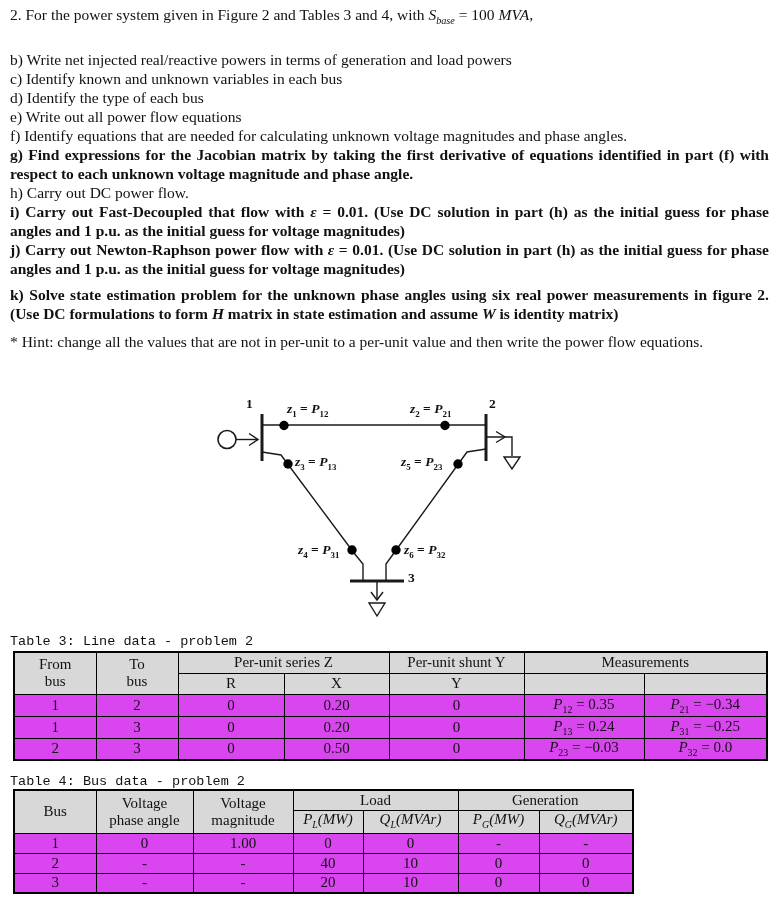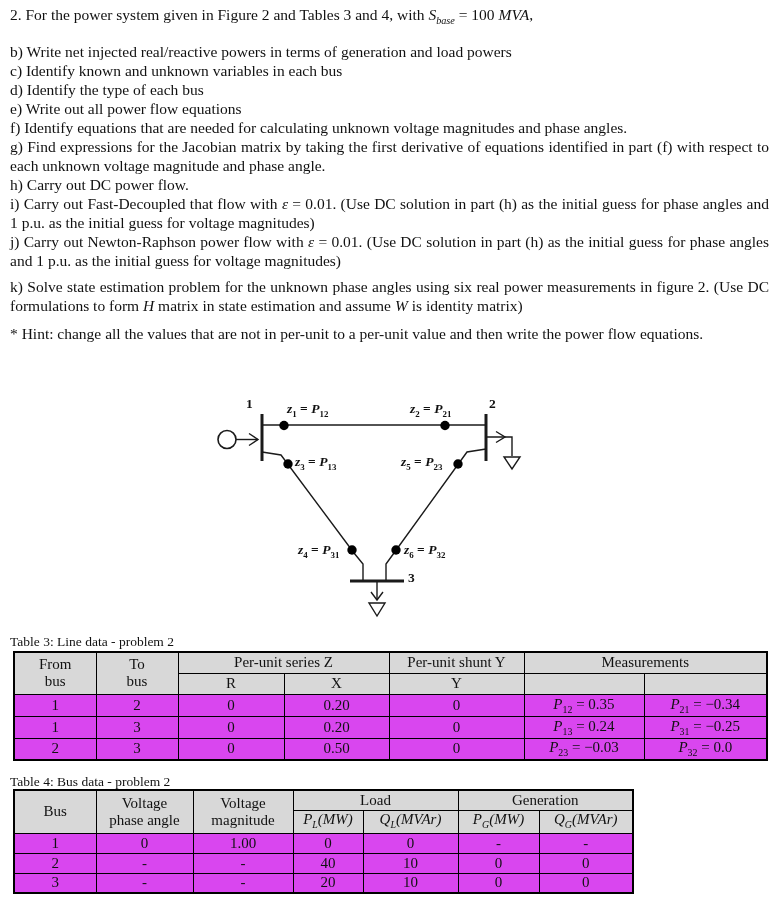--- a/index.html
+++ b/index.html
@@ -2,34 +2,34 @@
 <html><head>
 <meta charset="utf-8">
 <style>
   html,body{margin:0;padding:0;}
   body{
     width:779px;height:899px;position:relative;background:#ffffff;
     font-family:"Liberation Serif", serif;color:#111;overflow:hidden;
   }
   .text-block{position:absolute;left:10px;top:5px;width:759px;font-size:15.5px;line-height:19px;}
   .text-block p{margin:0;}
-  p.intro{margin-bottom:12px;}
+  p.intro{margin-bottom:20px;}
   p.kpara{margin-top:7px;}
   p.hint{margin-top:8px;line-height:21px;}
-  .just{text-align:justify;}
+  .just{text-align:justify;font-weight:bold;}
   .it{font-style:italic;}
   sub{font-size:0.66em;}
   
   svg.fig{position:absolute;left:0;top:0;width:779px;height:899px;pointer-events:none;}
   .fig-lab{
     position:absolute;font-size:13.5px;font-weight:600;line-height:14px;white-space:nowrap;
   }
   .bus-num{position:absolute;font-size:13.5px;font-weight:700;line-height:14px;}
   
-  .tbl-caption{position:absolute;font-size:13.5px;}
+  .tbl-caption{position:absolute;font-size:13.5px;font-family:Liberation Mono, monospace;}
   table.doc{border-collapse:collapse;border:2px solid #000;table-layout:fixed;position:absolute;background:#d946ef;}
   table.doc td{border:1px solid #000;text-align:center;font-size:15px;padding:0 3px;vertical-align:middle;overflow:hidden;}
   td.hd{background:#d8d8d8;white-space:pre-line;line-height:17px;}
   td.meas{text-align:left;padding-left:6px;}
   td.busname{vertical-align:bottom;padding-bottom:2px;}
   .t3 tr{height:21px;}
   .t3 tr.datarow{height:22px;}
   .t4 tr{height:20px;}
   .t4 tr.hrow2{height:23px;}
 </style>

